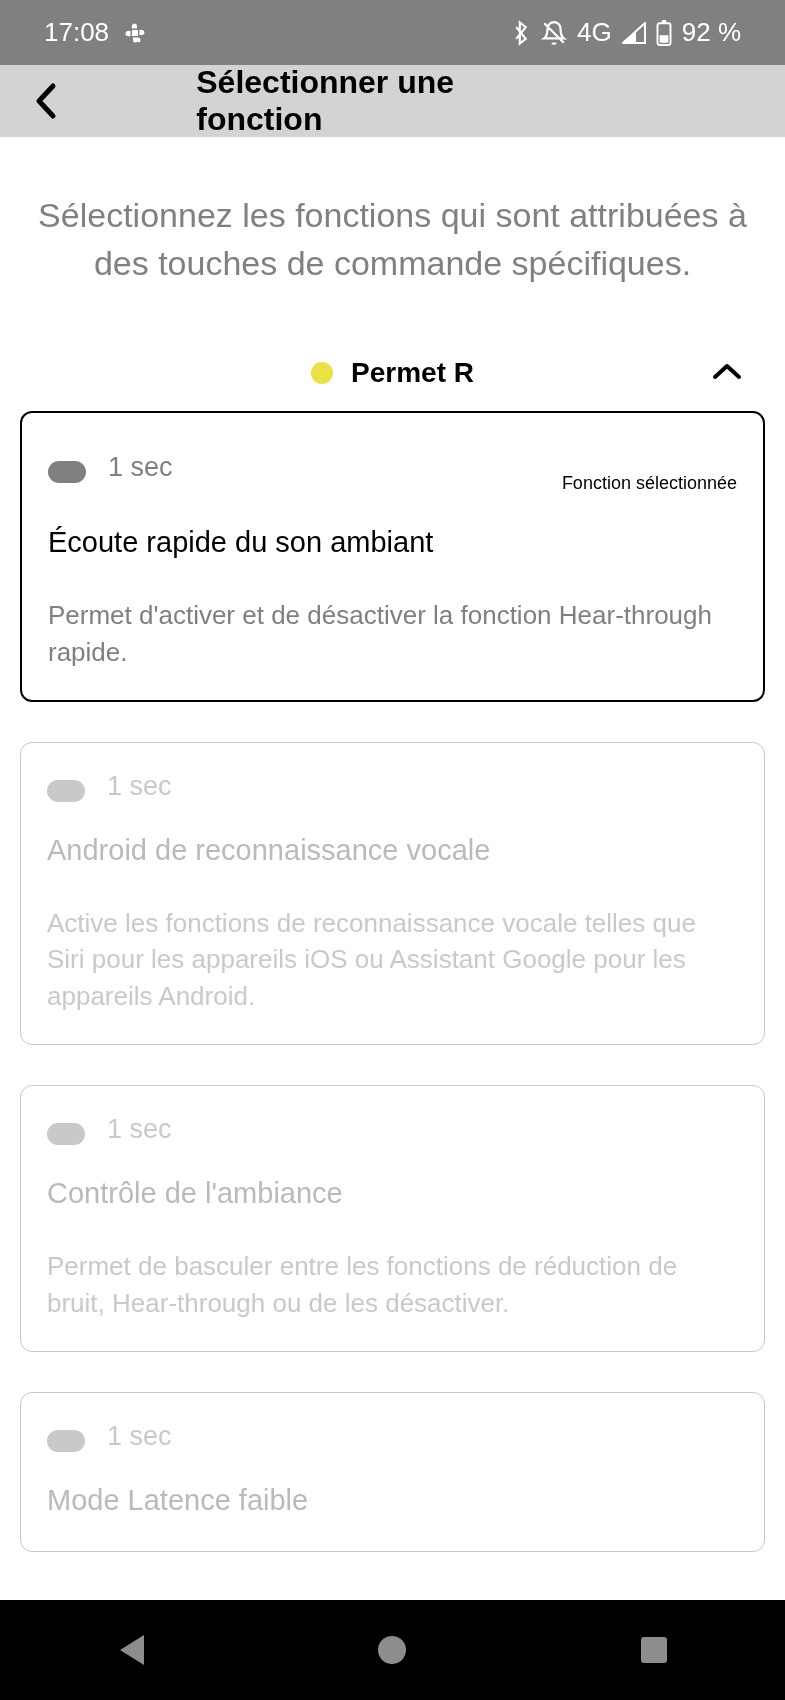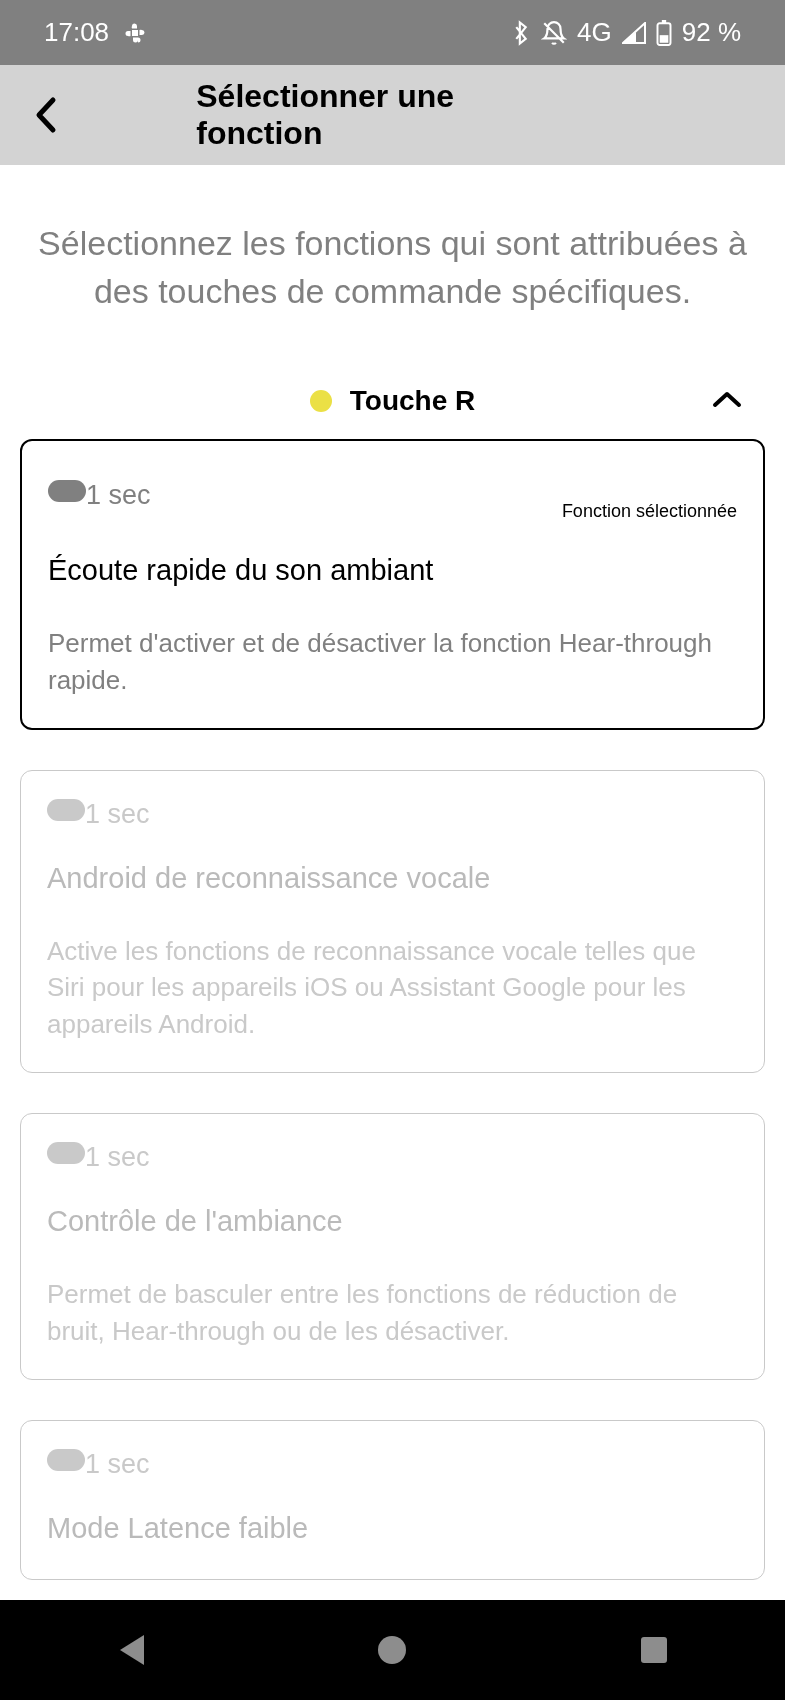--- a/index.html
+++ b/index.html
@@ -5,39 +5,39 @@
   * { box-sizing: border-box; margin: 0; padding: 0; }
   html, body { width: 785px; height: 1700px; font-family: -apple-system, Helvetica, Arial, sans-serif; background: #fff; overflow: hidden; }
   
   
   .status-bar { height: 65px; background: #808080; color: #fff; display: flex; align-items: center; justify-content: space-between; padding: 0 44px; font-size: 26px; font-weight: 500; }
   .status-left { display: flex; align-items: center; gap: 14px; }
   .status-right { display: flex; align-items: center; gap: 10px; }
   .status-icon { display: inline-flex; align-items: center; }
   
   
-  .header { height: 100px; background: #d3d3d3; display: flex; align-items: center; padding: 0 20px; position: relative; }
+  .header { height: 72px; background: #d3d3d3; display: flex; align-items: center; padding: 0 20px; position: relative; }
   .back-btn { width: 50px; height: 50px; display: flex; align-items: center; justify-content: center; }
   .header-title { position: absolute; left: 50%; transform: translateX(-50%); font-size: 32px; font-weight: 700; color: #000; }
   
   
   .content { background: #fff; padding: 0 20px; }
   .intro { text-align: center; color: #808080; font-size: 34px; line-height: 1.4; padding: 55px 0 60px; }
   
   
   .section-header { display: flex; align-items: center; justify-content: center; position: relative; padding: 10px 0 22px; }
   .section-dot { width: 22px; height: 22px; border-radius: 50%; background: #ebe045; margin-right: 18px; }
   .section-title { font-size: 28px; font-weight: 600; color: #000; }
   .section-chevron { position: absolute; right: 22px; }
   
   
   .card { border: 1.5px solid #c9c9c9; border-radius: 12px; padding: 28px 26px 30px; margin-bottom: 40px; }
   .card.selected { border: 2px solid #000; }
   .card-top { display: flex; align-items: center; justify-content: space-between; margin-bottom: 32px; }
-  .card-top-left { display: flex; align-items: flex-start; }
+  .card-top-left { display: flex; align-items: flex-end; gap: 22px; }
   .pill { width: 38px; height: 22px; border-radius: 12px; background: #c9c9c9; }
   .card.selected .pill { background: #808080; }
   .pill-label { font-size: 27px; color: #c9c9c9; }
   .card.selected .pill-label { color: #808080; }
   .selected-label { font-size: 18px; font-weight: 500; color: #000; margin-top: 32px; }
   .card-title { font-size: 29px; font-weight: 500; color: #bababa; margin-bottom: 38px; }
   .card.selected .card-title { color: #000; }
   .card-desc { font-size: 26px; color: #c9c9c9; line-height: 1.4; }
   .card.selected .card-desc { color: #808080; }
   .card.no-desc .card-title { margin-bottom: 4px; }
@@ -94,21 +94,21 @@
       </svg>
   </div>
   <div class="header-title">Sélectionner une fonction</div>
 </div>
 
 <div class="content">
   <div class="intro">Sélectionnez les fonctions qui sont attribuées à des touches de commande spécifiques.</div>
 
   <div class="section-header">
     <span class="section-dot"></span>
-    <span class="section-title">Touche R</span>
+    <span class="section-title">Permet R</span>
     <span class="section-chevron">
       <svg width="32" height="20" viewBox="0 0 32 20" fill="none" stroke="#000" stroke-width="4" stroke-linecap="round" stroke-linejoin="round">
           <path d="M4 16 L16 5 L28 16"></path>
         </svg>
     </span>
   </div>
 
   <div class="card selected">
     <div class="card-top">
       <div class="card-top-left">

